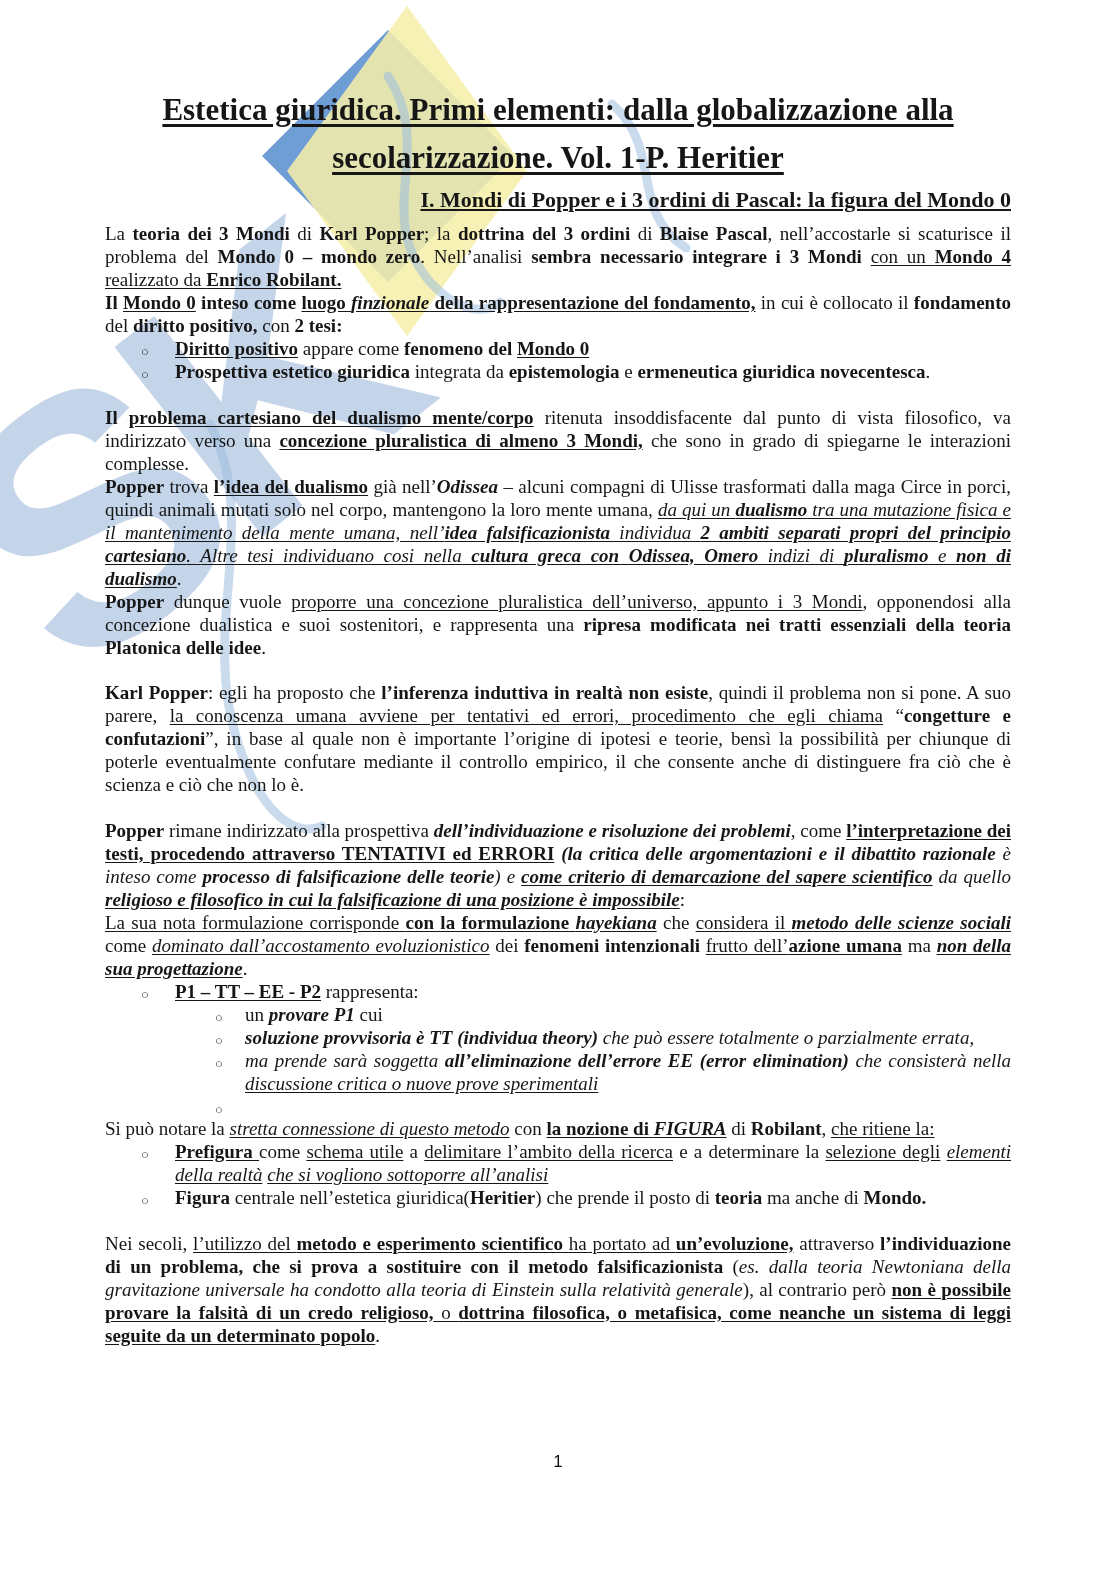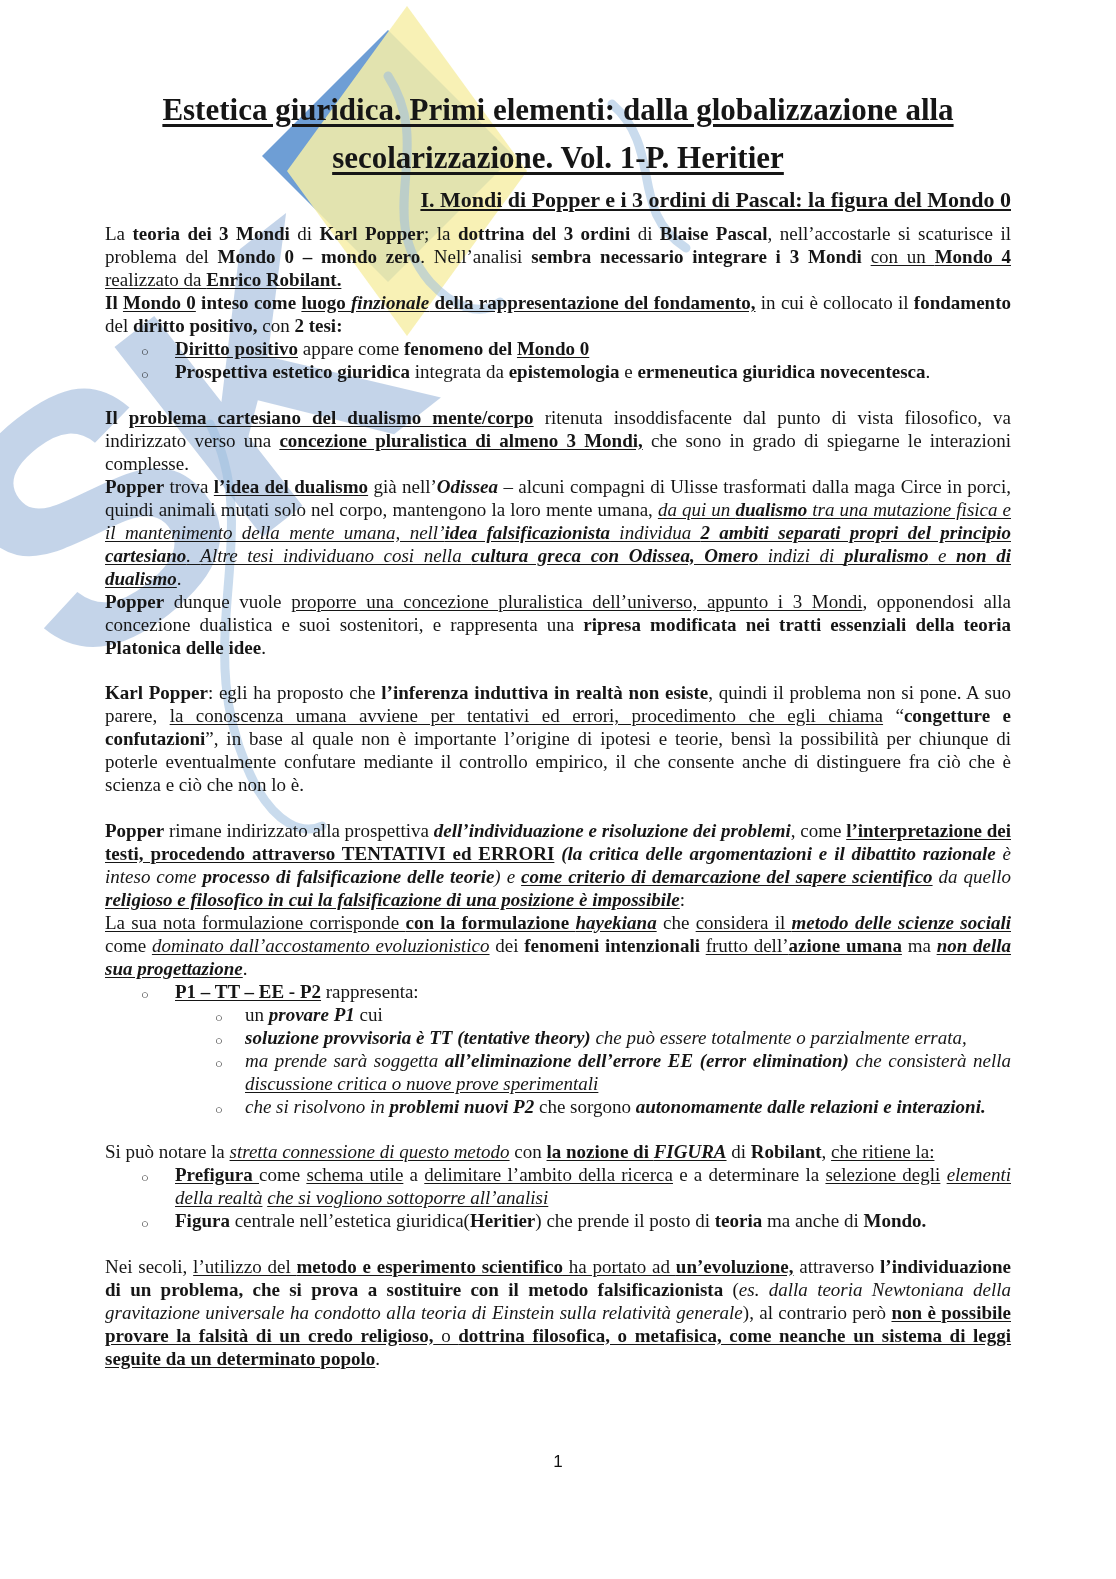--- a/index.html
+++ b/index.html
@@ -74,23 +74,23 @@
         <div class="para"><span class="run b">Il </span><span class="run b u">problema cartesiano del dualismo mente/corpo</span><span class="run"> ritenuta insoddisfacente dal punto di vista filosofico, va indirizzato verso una </span><span class="run b u">concezione pluralistica di almeno 3 Mondi,</span><span class="run"> che sono in grado di spiegarne le interazioni complesse.</span></div>
         <div class="para"><span class="run b">Popper</span><span class="run"> trova </span><span class="run b u">l’idea del dualismo</span><span class="run"> già nell’</span><span class="run b i">Odissea</span><span class="run"> – alcuni compagni di Ulisse trasformati dalla maga Circe in porci, quindi animali mutati solo nel corpo, mantengono la loro mente umana, </span><span class="run i u">da qui un </span><span class="run b i u">dualismo</span><span class="run i u"> tra una mutazione fisica e il mantenimento della mente umana, nell’</span><span class="run b i u">idea falsificazionista</span><span class="run i u"> individua </span><span class="run b i u">2 ambiti separati propri del principio cartesiano</span><span class="run i u">. </span><span class="run i u">Altre tesi individuano cosi nella </span><span class="run b i u">cultura greca con Odissea, Omero</span><span class="run i u"> indizi di </span><span class="run b i u">pluralismo</span><span class="run i u"> e </span><span class="run b i u">non di dualismo</span><span class="run">.</span></div>
         <div class="para"><span class="run b">Popper</span><span class="run"> dunque vuole </span><span class="run u">proporre una concezione pluralistica dell’universo, appunto i 3 Mondi</span><span class="run">, opponendosi alla concezione dualistica e suoi sostenitori, e rappresenta una </span><span class="run b">ripresa modificata nei tratti essenziali della teoria Platonica delle idee</span><span class="run">.</span></div>
         <div class="gap"></div>
         <div class="para"><span class="run b">Karl Popper</span><span class="run">: egli ha proposto che </span><span class="run b">l’inferenza induttiva in realtà non esiste</span><span class="run">, quindi il problema non si pone. A suo parere, </span><span class="run u">la conoscenza umana avviene per tentativi ed errori, procedimento che egli chiama</span><span class="run"> “</span><span class="run b">congetture e confutazioni</span><span class="run">”, in base al quale non è importante l’origine di ipotesi e teorie, bensì la possibilità per chiunque di poterle eventualmente confutare mediante il controllo empirico, il che consente anche di distinguere fra ciò che è scienza e ciò che non lo è.</span></div>
         <div class="gap"></div>
         <div class="para"><span class="run b">Popper</span><span class="run"> rimane indirizzato alla prospettiva </span><span class="run b i">dell’individuazione e risoluzione dei problemi</span><span class="run">, come </span><span class="run b u">l’interpretazione dei testi, procedendo attraverso TENTATIVI ed ERRORI</span><span class="run"> </span><span class="run b i">(la critica delle argomentazioni e il dibattito razionale</span><span class="run i"> è inteso come </span><span class="run b i">processo di falsificazione delle teorie</span><span class="run i">) e </span><span class="run b i u">come criterio di demarcazione del sapere scientifico</span><span class="run i"> da quello </span><span class="run b i u">religioso e filosofico in cui la falsificazione di una posizione è impossibile</span><span class="run">:</span></div>
         <div class="para"><span class="run u">La sua nota formulazione corrisponde </span><span class="run b u">con la formulazione </span><span class="run b i u">hayekiana</span><span class="run"> che </span><span class="run u">considera il </span><span class="run b i u">metodo delle scienze sociali</span><span class="run"> come </span><span class="run i u">dominato dall’accostamento evoluzionistico</span><span class="run"> dei </span><span class="run b">fenomeni intenzionali</span><span class="run"> </span><span class="run u">frutto dell’</span><span class="run b u">azione umana</span><span class="run"> ma </span><span class="run b i u">non della sua progettazione</span><span class="run">.</span></div>
         <div class="li lvl1"><span class="marker">○</span><span><span class="run b u">P1 – TT – EE - P2</span><span class="run"> rappresenta:</span></span></div>
         <div class="li lvl2"><span class="marker">○</span><span><span class="run">un </span><span class="run b i">provare P1</span><span class="run"> cui</span></span></div>
-        <div class="li lvl2"><span class="marker">○</span><span><span class="run b i">soluzione provvisoria è TT (tentative theory)</span><span class="run i"> che può essere totalmente o parzialmente errata,</span></span></div>
+        <div class="li lvl2"><span class="marker">○</span><span><span class="run b i">soluzione provvisoria è TT (individua theory)</span><span class="run i"> che può essere totalmente o parzialmente errata,</span></span></div>
         <div class="li lvl2"><span class="marker">○</span><span><span class="run i">ma prende sarà soggetta </span><span class="run b i">all’eliminazione dell’errore EE (error elimination)</span><span class="run i"> che consisterà nella </span><span class="run i u">discussione critica o nuove prove sperimentali</span></span></div>
-        <div class="li lvl2"><span class="marker">○</span><span><span class="run i">che si risolvono in </span><span class="run b i">problemi nuovi P2</span><span class="run"> che sorgono </span><span class="run b i">autonomamente dalle relazioni e interazioni.</span></span></div>
+        <div class="li lvl2"><span class="marker">○</span></div>
         <div class="gap"></div>
         <div class="para"><span class="run">Si può notare la </span><span class="run i u">stretta connessione di questo metodo</span><span class="run"> con </span><span class="run b u">la nozione di </span><span class="run b i u">FIGURA</span><span class="run"> di </span><span class="run b">Robilant</span><span class="run">, </span><span class="run u">che ritiene la:</span></div>
         <div class="li lvl1"><span class="marker">○</span><span><span class="run b u">Prefigura </span><span class="run">come </span><span class="run u">schema utile</span><span class="run"> a </span><span class="run u">delimitare l’ambito della ricerca</span><span class="run"> e a determinare la </span><span class="run u">selezione degli</span><span class="run"> </span><span class="run i u">elementi della realtà</span><span class="run i"> </span><span class="run i u">che si vogliono sottoporre all’analisi</span></span></div>
         <div class="li lvl1"><span class="marker">○</span><span><span class="run b">Figura</span><span class="run"> centrale nell’estetica giuridica(</span><span class="run b">Heritier</span><span class="run">) che prende il posto di </span><span class="run b">teoria</span><span class="run"> ma anche di </span><span class="run b">Mondo.</span></span></div>
         <div class="gap"></div>
         <div class="para"><span class="run">Nei secoli, </span><span class="run u">l’utilizzo del </span><span class="run b u">metodo e esperimento scientifico</span><span class="run u"> ha portato ad </span><span class="run b u">un’evoluzione,</span><span class="run"> attraverso </span><span class="run b">l’individuazione di un problema, che si prova a sostituire con il metodo falsificazionista</span><span class="run"> (</span><span class="run i">es. dalla teoria Newtoniana della gravitazione universale ha condotto alla teoria di Einstein sulla relatività generale</span><span class="run">), al contrario però </span><span class="run b u">non è possibile provare la falsità di un credo religioso,</span><span class="run u"> o </span><span class="run b u">dottrina filosofica, o metafisica, come neanche un sistema di leggi seguite da un determinato popolo</span><span class="run">.</span></div>
       </div>
   </div>
 
   <div class="page-number">1</div>

